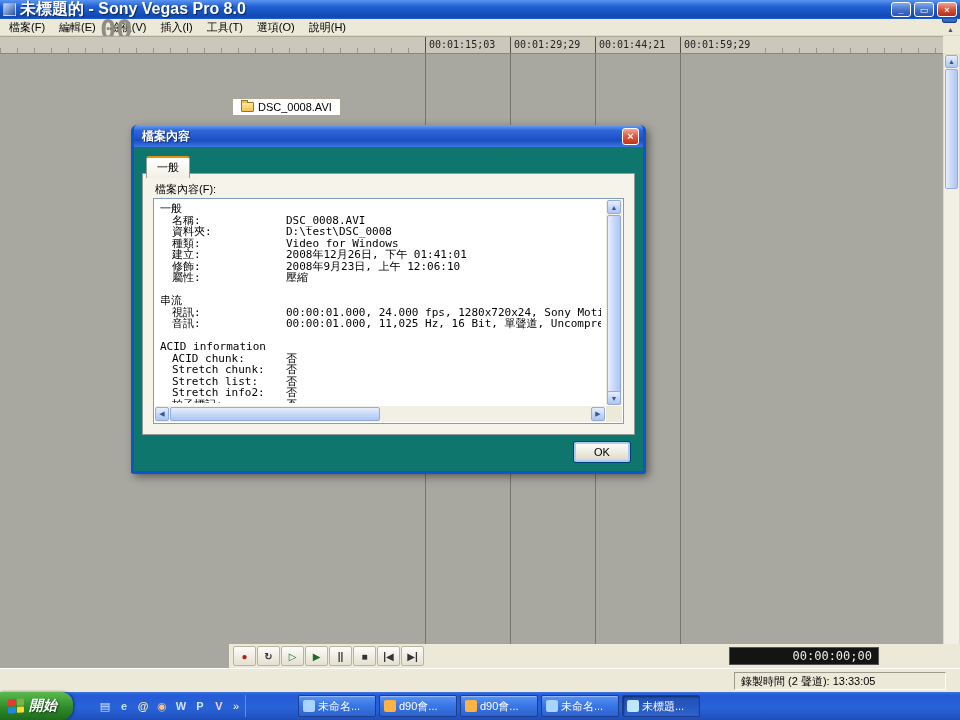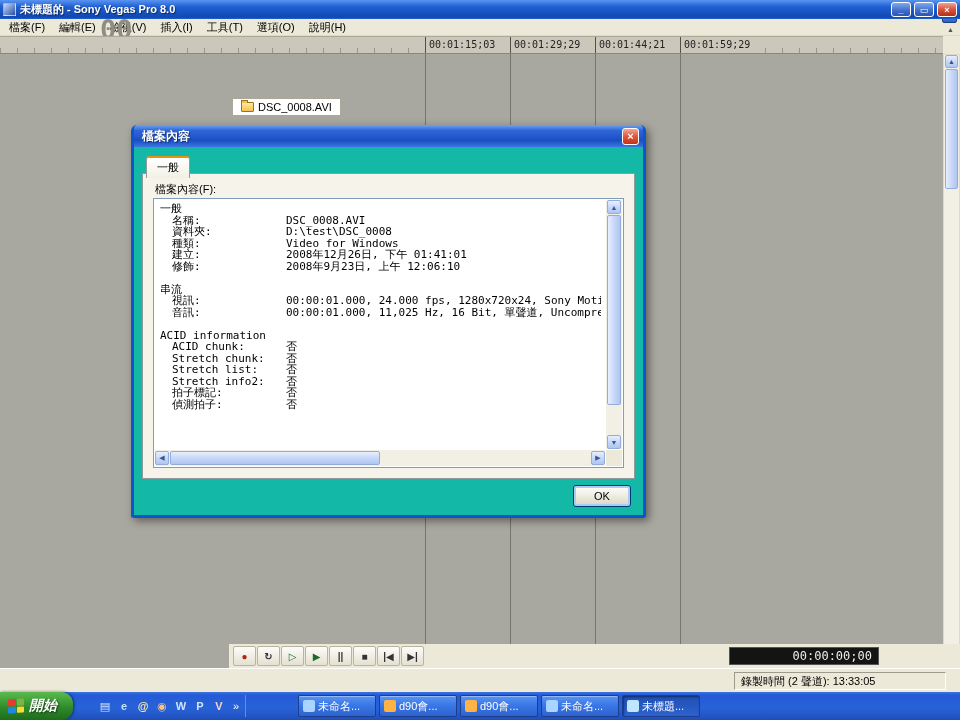--- a/index.html
+++ b/index.html
@@ -1,21 +1,21 @@
 <!DOCTYPE html>
 <html><head>
 <meta charset="utf-8">
 <style>
 *{margin:0;padding:0;box-sizing:border-box}
 html,body{width:960px;height:720px;overflow:hidden}
 body{font-family:"Liberation Sans","DejaVu Sans",sans-serif;font-size:11px;background:#ECE9D8;position:relative;color:#000}
 
 #titlebar{position:absolute;left:0;top:0;width:960px;height:19px;background:linear-gradient(180deg,#5A94F0 0%,#2060D4 35%,#1148B0 90%,#2060D4 100%);display:flex;align-items:center;padding:0 3px;color:#fff;z-index:5}
 #titlebar .appicon{width:13px;height:13px;background:linear-gradient(135deg,#BFD8FF,#2B4FA0);border:1px solid rgba(255,255,255,.4);margin-right:4px;flex:0 0 auto}
-#titlebar .t{font-weight:bold;font-size:11px;text-shadow:1px 1px 1px rgba(0,0,0,.5);flex:1;white-space:nowrap;overflow:hidden}
+#titlebar .t{font-weight:bold;font-size:16px;text-shadow:1px 1px 1px rgba(0,0,0,.5);flex:1;white-space:nowrap;overflow:hidden}
 .wbtn{width:20px;height:15px;margin-left:2px;border:1px solid #fff;border-radius:3px;display:flex;align-items:center;justify-content:center;color:#fff;font-size:9px;font-weight:bold;background:linear-gradient(180deg,#7FA8F0,#3E6CC8 60%,#2A55B0);flex:0 0 auto}
 .wbtn.close{background:linear-gradient(180deg,#F0A292,#D8523C 50%,#B03018)}
 
 #menubar{position:absolute;left:0;top:19px;width:960px;height:17px;background:#ECE9D8;border-bottom:1px solid #DDD9CC;display:flex;align-items:center;padding-left:2px}
 #menubar .mi{padding:1px 7px;white-space:nowrap}
 .toolbar{position:absolute;background:#ECE9D8;display:flex;align-items:center;border-bottom:1px solid #CDC9BD}
 #tb1{left:0;top:36px;width:960px;height:30px;padding-left:2px}
 #tb2{left:0;top:66px;width:960px;height:28px;padding-left:2px}
 .grip{width:3px;height:20px;border-left:1px solid #fff;border-right:1px solid #ACA899;margin:0 4px 0 2px;flex:0 0 auto}
 .tbgroup{display:flex;align-items:center;gap:1px}
@@ -105,21 +105,21 @@
 .qlmore{color:#fff;font-size:11px;padding:0 2px}
 .tasks{position:absolute;left:298px;top:3px;display:flex;gap:3px}
 .task{width:78px;height:22px;border-radius:2px;background:linear-gradient(180deg,#5A95F2,#3A77E8 45%,#2E62CC);border:1px solid #1C3E8C;box-shadow:inset 0 1px 0 rgba(255,255,255,.35);display:flex;align-items:center;gap:3px;padding:0 4px;color:#fff}
 .task.active{background:linear-gradient(180deg,#1E4FB4,#2E62CC);box-shadow:inset 1px 1px 2px rgba(0,0,0,.45)}
 .task .ticon{width:12px;height:12px;border-radius:2px;background:var(--c,#fff);flex:0 0 auto}
 .task .tlab{white-space:nowrap;overflow:hidden;font-size:11px}
 .tray{position:absolute;right:0;top:0;height:28px;display:flex;align-items:center;gap:4px;padding:0 8px 0 10px;background:linear-gradient(180deg,#2A9BE8,#1173C8 50%,#0E5FB4);border-left:1px solid #88BBFF}
 .trico{width:14px;height:14px;border-radius:2px;background:var(--c,#ccc);flex:0 0 auto}
 .clock{color:#fff;font-size:11px;margin-left:4px;text-shadow:1px 1px 1px rgba(0,0,0,.4);white-space:nowrap}
 
-#dialog{position:absolute;left:131px;top:125px;width:515px;height:393px;z-index:100;border:3px solid #0E56C8;border-top:none;border-radius:6px 6px 3px 3px;background:#14b8a6;box-shadow:3px 3px 9px rgba(0,0,0,.45)}
+#dialog{position:absolute;left:131px;top:125px;width:515px;height:349px;z-index:100;border:3px solid #0E56C8;border-top:none;border-radius:6px 6px 3px 3px;background:#0f766e;box-shadow:3px 3px 9px rgba(0,0,0,.45)}
 .dtitle{height:22px;border-radius:4px 4px 0 0;background:linear-gradient(180deg,#6FA2F2 0%,#2E66D8 25%,#1A4FC4 70%,#3C74E0 100%);display:flex;align-items:center;padding:0 4px 0 8px;color:#fff;font-weight:bold;font-size:12px;text-shadow:1px 1px 1px rgba(0,0,0,.5)}
 .dclose{margin-left:auto;width:17px;height:17px;border:1px solid #fff;border-radius:3px;background:linear-gradient(180deg,#F4A698,#E25C42 45%,#C23314);display:flex;align-items:center;justify-content:center;font-size:11px;font-weight:bold;color:#fff;text-shadow:none}
 .dtab{position:absolute;left:12px;top:31px;padding:2px 10px 3px;background:linear-gradient(#FFF,#F2F0E4);border:1px solid #919B9C;border-bottom:none;border-radius:3px 3px 0 0;border-top:2px solid #E5940E;z-index:2;font-size:11px}
 .dpanel{position:absolute;left:8px;right:8px;top:48px;bottom:36px;background:#F5F3EA;border:1px solid #919B9C}
 .dlabel{position:absolute;left:12px;top:8px}
 .dbox{position:absolute;left:10px;right:10px;top:24px;bottom:10px;background:#fff;border:1px solid #7F9DB9;overflow:hidden}
 .dcontent{position:absolute;left:6px;top:4px;right:22px;bottom:20px;font-family:"DejaVu Sans Mono",monospace;font-size:11px;line-height:11.5px;white-space:nowrap;overflow:hidden}
 .dline{display:flex;height:11.5px}
 .dline.kv .dl{padding-left:12px;width:126px;flex:0 0 auto}
 .dok{position:absolute;right:12px;bottom:8px;width:58px;height:22px;border:1px solid #003C74;border-radius:3px;background:linear-gradient(180deg,#FFF,#EAE8DB 60%,#D8D5C4);box-shadow:inset 0 0 0 2px #AECBF5;font-size:11px;display:flex;align-items:center;justify-content:center}
@@ -678,20 +678,24 @@
             <span class="dl">建立:</span>
             <span class="dv">2008年12月26日, 下午 01:41:01</span>
           </div>
 
           <div class="dline kv">
             <span class="dl">修飾:</span>
             <span class="dv">2008年9月23日, 上午 12:06:10</span>
           </div>
 
 
+          <div class="dline kv">
+            <span class="dl">屬性:</span>
+            <span class="dv">壓縮</span>
+          </div>
 
           <div class="dline blank">
             <span class="dl"></span>
             <span class="dv"></span>
           </div>
 
           <div class="dline header">
             <span class="dl">串流</span>
             <span class="dv"></span>
           </div>

